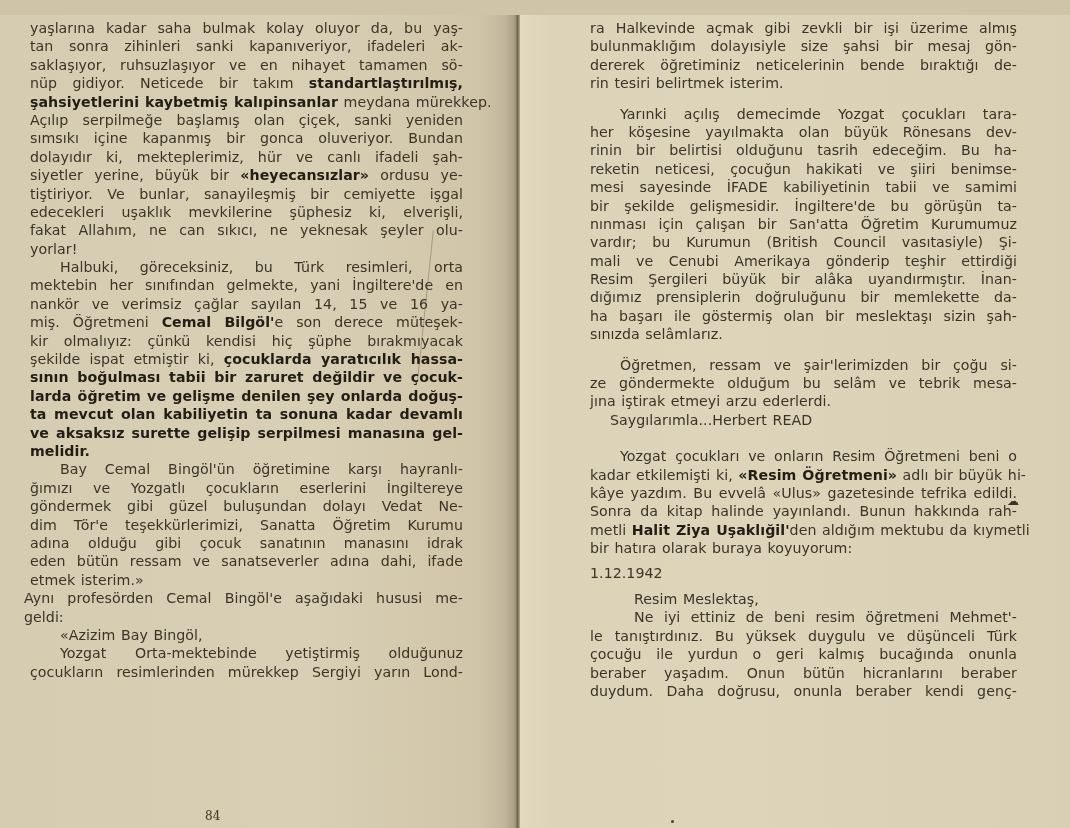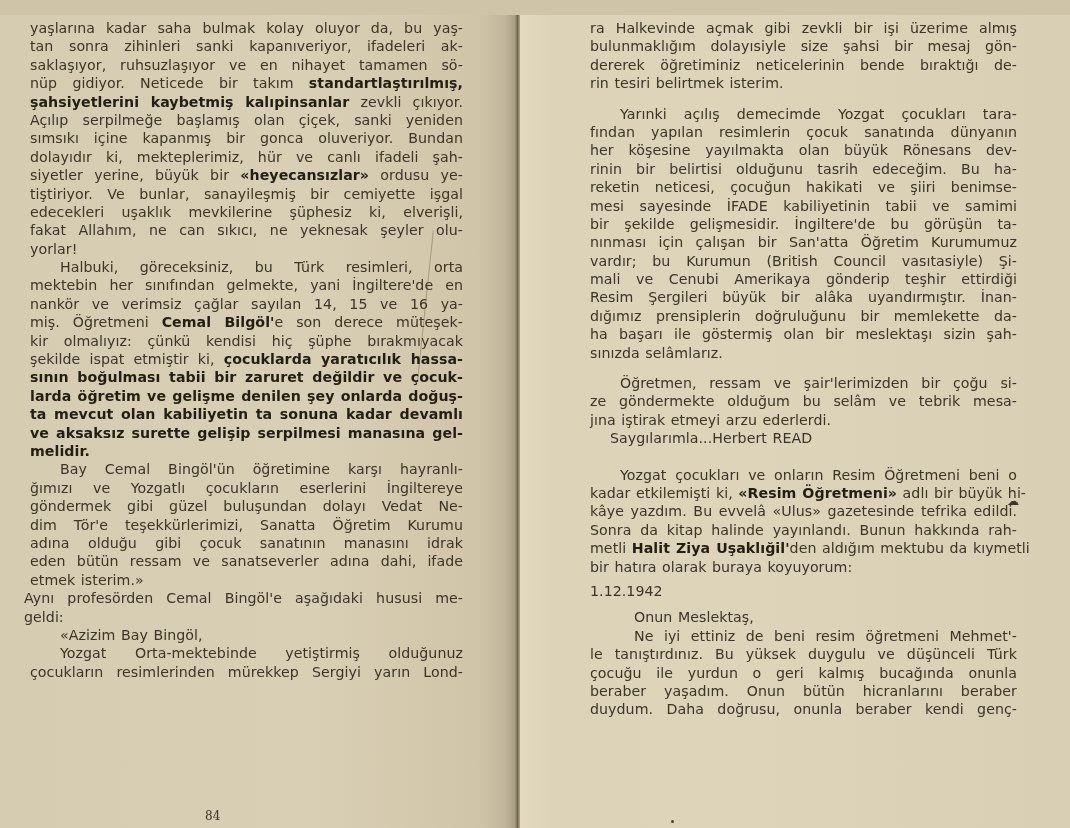--- a/index.html
+++ b/index.html
@@ -65,21 +65,21 @@
 <body>
 
 <div class="spread">
 
   <div class="page page-left">
     <div class="text-block" id="left-text">
         <div class="line"><span>yaşlarına kadar saha bulmak kolay oluyor da, bu yaş-</span></div>
         <div class="line"><span>tan sonra zihinleri sanki kapanıveriyor, ifadeleri ak-</span></div>
         <div class="line"><span>saklaşıyor, ruhsuzlaşıyor ve en nihayet tamamen sö-</span></div>
         <div class="line"><span>nüp gidiyor. Neticede bir takım </span><span class="b">standartlaştırılmış,</span></div>
-        <div class="line"><span class="b">şahsiyetlerini kaybetmiş kalıpinsanlar</span><span> zevkli çıkıyor.</span></div>
+        <div class="line"><span class="b">şahsiyetlerini kaybetmiş kalıpinsanlar</span><span> meydana mürekkep.</span></div>
         <div class="line"><span>Açılıp serpilmeğe başlamış olan çiçek, sanki yeniden</span></div>
         <div class="line"><span>sımsıkı içine kapanmış bir gonca oluveriyor. Bundan</span></div>
         <div class="line"><span>dolayıdır ki, mekteplerimiz, hür ve canlı ifadeli şah-</span></div>
         <div class="line"><span>siyetler yerine, büyük bir </span><span class="b">«heyecansızlar»</span><span> ordusu ye-</span></div>
         <div class="line"><span>tiştiriyor. Ve bunlar, sanayileşmiş bir cemiyette işgal</span></div>
         <div class="line"><span>edecekleri uşaklık mevkilerine şüphesiz ki, elverişli,</span></div>
         <div class="line"><span>fakat Allahım, ne can sıkıcı, ne yeknesak şeyler olu-</span></div>
         <div class="line last"><span>yorlar!</span></div>
         <div class="line indent"><span>Halbuki, göreceksiniz, bu Türk  resimleri,  orta</span></div>
         <div class="line"><span>mektebin her sınıfından gelmekte, yani İngiltere'de en</span></div>
@@ -111,21 +111,20 @@
 
   <div class="page page-right">
     <div class="text-block">
       <div id="right-text-1">
           <div class="line"><span>ra Halkevinde açmak gibi zevkli bir işi üzerime almış</span></div>
           <div class="line"><span>bulunmaklığım dolayısiyle size şahsi bir mesaj gön-</span></div>
           <div class="line"><span>dererek öğretiminiz neticelerinin bende bıraktığı de-</span></div>
           <div class="line last"><span>rin tesiri belirtmek isterim.</span></div>
           <div class="gap"></div>
           <div class="line indent"><span>Yarınki açılış demecimde Yozgat çocukları tara-</span></div>
-          <div class="line"><span>fından yapılan resimlerin çocuk sanatında dünyanın</span></div>
           <div class="line"><span>her köşesine yayılmakta olan büyük Rönesans dev-</span></div>
           <div class="line"><span>rinin bir belirtisi olduğunu tasrih edeceğim. Bu ha-</span></div>
           <div class="line"><span>reketin neticesi, çocuğun hakikati ve şiiri benimse-</span></div>
           <div class="line"><span>mesi sayesinde İFADE kabiliyetinin tabii ve samimi</span></div>
           <div class="line"><span>bir şekilde gelişmesidir. İngiltere'de bu görüşün  ta-</span></div>
           <div class="line"><span>nınması için çalışan bir San'atta Öğretim Kurumumuz</span></div>
           <div class="line"><span>vardır; bu Kurumun (British Council vasıtasiyle) Şi-</span></div>
           <div class="line"><span>mali ve Cenubi Amerikaya gönderip teşhir ettirdiği</span></div>
           <div class="line"><span>Resim Şergileri büyük bir alâka uyandırmıştır. İnan-</span></div>
           <div class="line"><span>dığımız prensiplerin doğruluğunu bir memlekette da-</span></div>
@@ -146,21 +145,21 @@
           <div class="line"><span>kadar etkilemişti ki, </span><span class="b">«Resim Öğretmeni»</span><span> adlı bir büyük hi-</span></div>
           <div class="line"><span>kâye yazdım. Bu evvelâ «Ulus» gazetesinde tefrika edildi.</span></div>
           <div class="line"><span>Sonra da kitap halinde yayınlandı. Bunun hakkında rah-</span></div>
           <div class="line"><span>metli </span><span class="b">Halit Ziya Uşaklığil'</span><span>den aldığım mektubu da kıymetli</span></div>
           <div class="line last"><span>bir hatıra olarak buraya koyuyorum:</span></div>
         </div>
       <div class="gap" style="height:6px"></div>
       <div class="line date">1.12.1942</div>
       <div class="gap" style="height:8px"></div>
       <div id="right-text-3">
-          <div class="line last indent2"><span>Onun Meslektaş,</span></div>
+          <div class="line last indent2"><span>Resim Meslektaş,</span></div>
           <div class="line indent2"><span>Ne iyi ettiniz de beni resim öğretmeni Mehmet'-</span></div>
           <div class="line"><span>le tanıştırdınız. Bu yüksek duygulu ve düşünceli Türk</span></div>
           <div class="line"><span>çocuğu ile yurdun o geri kalmış bucağında onunla</span></div>
           <div class="line"><span>beraber yaşadım. Onun bütün hicranlarını  beraber</span></div>
           <div class="line"><span>duydum. Daha doğrusu, onunla beraber kendi genç-</span></div>
         </div>
     </div>
     <div class="ink-mark">☁</div>
     <div class="dot-mark"></div>
     <div class="page-number">85</div>

